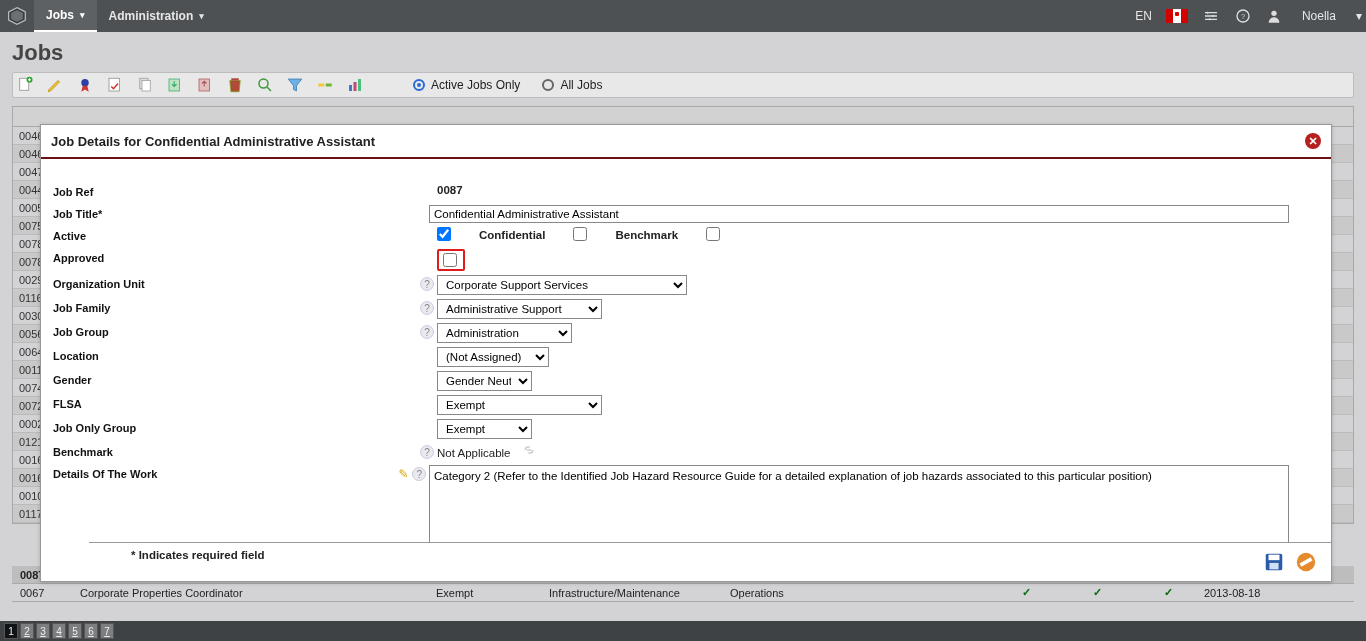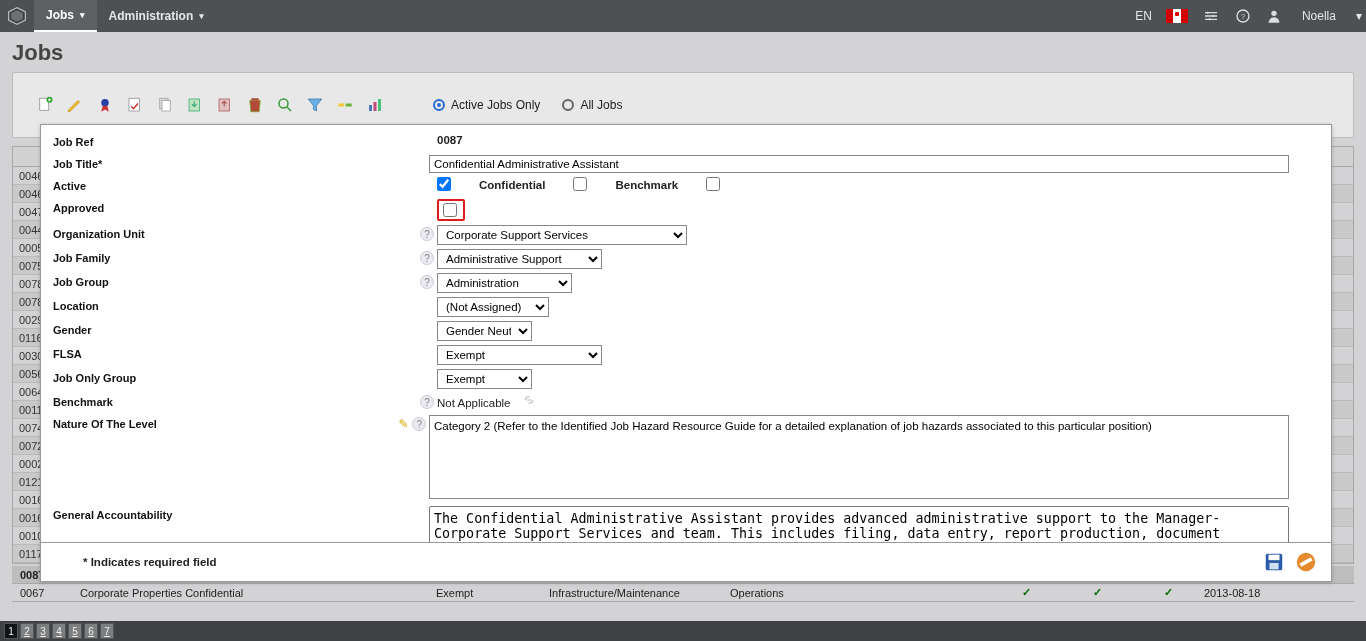--- a/index.html
+++ b/index.html
@@ -17,41 +17,41 @@
   .flag{width:22px;height:14px;background:#d30000;position:relative;display:inline-block;}
   .flag:before{content:"";position:absolute;left:7px;top:0;width:8px;height:14px;background:#fff;}
   .flag:after{content:"";position:absolute;left:9px;top:3px;width:4px;height:4px;background:#d30000;border-radius:1px;}
   .icon-btn{width:18px;height:18px;display:inline-flex;align-items:center;justify-content:center;color:#e0e0e0;cursor:pointer;}
   .icon-btn svg{width:16px;height:16px;}
   .user{display:flex;align-items:center;gap:20px;cursor:pointer;}
   
   .work-area{position:absolute;left:0;right:0;top:32px;bottom:20px;background:rgba(214,214,216,.92);}
   .dim{position:absolute;inset:0;}
   .page-title{font-size:22px;font-weight:bold;color:#444;padding:8px 12px 6px;}
-  .toolbar{margin:0 12px;background:#e8e8e8;border:1px solid #bdbdbd;padding:20px;display:flex;align-items:center;gap:6px;border-radius:2px;}
+  .toolbar{margin:0 12px;background:#e8e8e8;border:1px solid #bdbdbd;padding:0;display:flex;align-items:center;gap:6px;border-radius:2px;}
   .tb-btn{width:24px;height:24px;display:inline-flex;align-items:center;justify-content:center;border:1px solid transparent;cursor:pointer;}
   .tb-btn svg{width:18px;height:18px;}
   .radio-group{display:inline-flex;align-items:center;gap:22px;margin-left:40px;}
   .radio-wrap{display:inline-flex;align-items:center;gap:6px;cursor:pointer;}
   .radio{width:12px;height:12px;border:2px solid #666;border-radius:50%;display:inline-block;position:relative;}
   .radio.on{border-color:#2a6bd4;}
   .radio.on:after{content:"";position:absolute;left:2px;top:2px;width:4px;height:4px;background:#2a6bd4;border-radius:50%;}
   
   .bg-table{margin:8px 12px 0;border:1px solid #a9a9a9;}
   .bg-table .hdr{height:20px;background:#d2d2d2;border-bottom:1px solid #aaa;}
   .bg-table .rows{}
   .bg-table .row{display:flex;height:18px;border-bottom:1px solid #bbb;align-items:center;font-size:11px;color:#333;}
   .bg-table .row.alt{background:#c9c9c9;}
   .bg-table .row .c0{width:50px;padding-left:6px;}
   .bg-table .row .rest{flex:1;}
   
   .panel{position:absolute;left:40px;top:92px;width:1292px;height:458px;background:#fff;border:1px solid #999;box-shadow:0 1px 4px rgba(0,0,0,.2);z-index:10;display:flex;flex-direction:column;}
   .panel-title{padding:8px 10px;font-weight:bold;font-size:13px;border-bottom:2px solid #6a1010;display:flex;align-items:center;}
   .panel-title .close{margin-left:auto;width:16px;height:16px;border-radius:50%;background:#b52020;color:#fff;display:inline-flex;align-items:center;justify-content:center;font-size:11px;cursor:pointer;}
-  .panel-body{flex:1;overflow-y:auto;padding:6px 28px 6px 12px;position:relative;}
+  .panel-body{flex:1;overflow-y:auto;padding:22px 28px 6px 12px;position:relative;}
   .panel-body-inner{width:1236px;}
   .panel-body::-webkit-scrollbar{width:16px;}
   .panel-body::-webkit-scrollbar-thumb{background:#bbb;border:4px solid #eee;}
   .field-row{display:flex;align-items:flex-start;padding:2px 0;min-height:22px;}
   .field-label{width:350px;font-weight:bold;font-size:11px;color:#111;padding-top:3px;}
   .field-help{width:16px;display:flex;justify-content:center;padding-top:2px;}
   .field-help .q{width:14px;height:14px;border-radius:50%;background:#e9e9ef;color:#888;font-size:10px;display:inline-flex;align-items:center;justify-content:center;border:1px solid #ccd;}
   .field-edit{width:16px;display:flex;justify-content:center;padding-top:2px;}
   .pencil{color:#d6a400;}
   .field-value{flex:1;padding-left:2px;}
@@ -64,21 +64,21 @@
   .sel-xs{width:112px;}
   .sel-xs2{width:95px;}
   .ta{width:860px;height:84px;padding:4px;resize:none;}
   .ta2{width:860px;height:40px;padding:4px;resize:none;}
   .static{font-size:11.5px;color:#222;padding-top:2px;}
   .static.bold{font-weight:bold;}
   .cb{width:14px;height:14px;}
   .hl-approved{display:inline-block;border:2px solid #e01b1b;padding:2px 6px 2px 4px;border-radius:2px;line-height:0;}
   .inline-cbs{display:flex;align-items:flex-end;gap:28px;}
   .inline-cbs .lbl{font-weight:bold;font-size:11.5px;}
-  .panel-foot{border-top:1px solid #999;padding:6px 12px;display:flex;align-items:center;}
+  .panel-foot{border-top:1px solid #999;padding:6px 12px;display:flex;margin-left:48px;}
   .panel-foot .req{font-weight:bold;font-size:11.5px;margin-left:30px;}
   .panel-foot .spacer{flex:1;}
   .save-ic,.cancel-ic{width:26px;height:26px;display:inline-flex;align-items:center;justify-content:center;margin-left:6px;cursor:pointer;}
   .save-ic svg,.cancel-ic svg{width:22px;height:22px;}
   
   .result-rows{position:absolute;left:12px;right:12px;top:534px;}
   .result-rows .row{display:flex;height:18px;align-items:center;font-size:11px;border-bottom:1px solid #aaa;}
   .result-rows .row.sel{background:#bdbdbd;font-weight:bold;}
   .c-id{width:68px;padding-left:8px;}
   .c-title{width:356px;}
@@ -331,33 +331,37 @@
           <div class="c-flsa">Exempt</div>
           <div class="c-fam">Administrative Support</div>
           <div class="c-grp">Administration</div>
           <div class="c-chk"><span class="chkmark">✓</span></div>
           <div class="c-chk"><span class="chkmark">✓</span></div>
           <div class="c-chk"><span class="chkmark">✓</span></div>
           <div class="c-date">2013-08-18</div>
         </div>
         <div class="row">
           <div class="c-id">0067</div>
-          <div class="c-title">Corporate Properties Confidential</div>
+          <div class="c-title">Corporate Properties Coordinator</div>
           <div class="c-flsa">Exempt</div>
           <div class="c-fam">Infrastructure/Maintenance</div>
           <div class="c-grp">Operations</div>
           <div class="c-chk"><span class="chkmark">✓</span></div>
           <div class="c-chk"><span class="chkmark">✓</span></div>
           <div class="c-chk"><span class="chkmark">✓</span></div>
           <div class="c-date">2013-08-18</div>
         </div>
       </div>
   </div>
 
   <div class="panel">
+    <div class="panel-title">
+      <span>Job Details for Confidential Administrative Assistant</span>
+      <span class="close">✕</span>
+    </div>
     <div class="panel-body">
      <div class="panel-body-inner">
       <div class="field-row">
         <div class="field-label">Job Ref</div>
         <div class="field-edit"></div>
             <div class="field-help"></div>
         <div class="field-value"><span class="static bold">0087</span></div>
       </div>
       <div class="field-row">
         <div class="field-label">Job Title*</div>
@@ -446,21 +450,21 @@
         <div class="field-value">
           <span class="static">Not Applicable</span>
           <span class="link-wrap" style="margin-left:6px">
             <svg width="18" height="14" viewBox="0 0 24 16">
                   <path d="M7 8a4 4 0 014-4h2M17 8a4 4 0 01-4 4h-2M9 8h6" stroke="#ccc" stroke-width="2" fill="none"></path>
                 </svg>
           </span>
         </div>
       </div>
       <div class="field-row">
-        <div class="field-label">Nature Of The Level</div>
+        <div class="field-label">Details Of The Work</div>
         <div class="field-edit">
               <span class="pencil">✎</span>
             </div>
         <div class="field-help">
               <span class="q">?</span>
             </div>
         <div class="field-value"><textarea class="ta" style="">Category 2 (Refer to the Identified Job Hazard Resource Guide for a detailed explanation of job hazards associated to this particular position)</textarea></div>
       </div>
       <div class="field-row">
         <div class="field-label">General Accountability</div>

